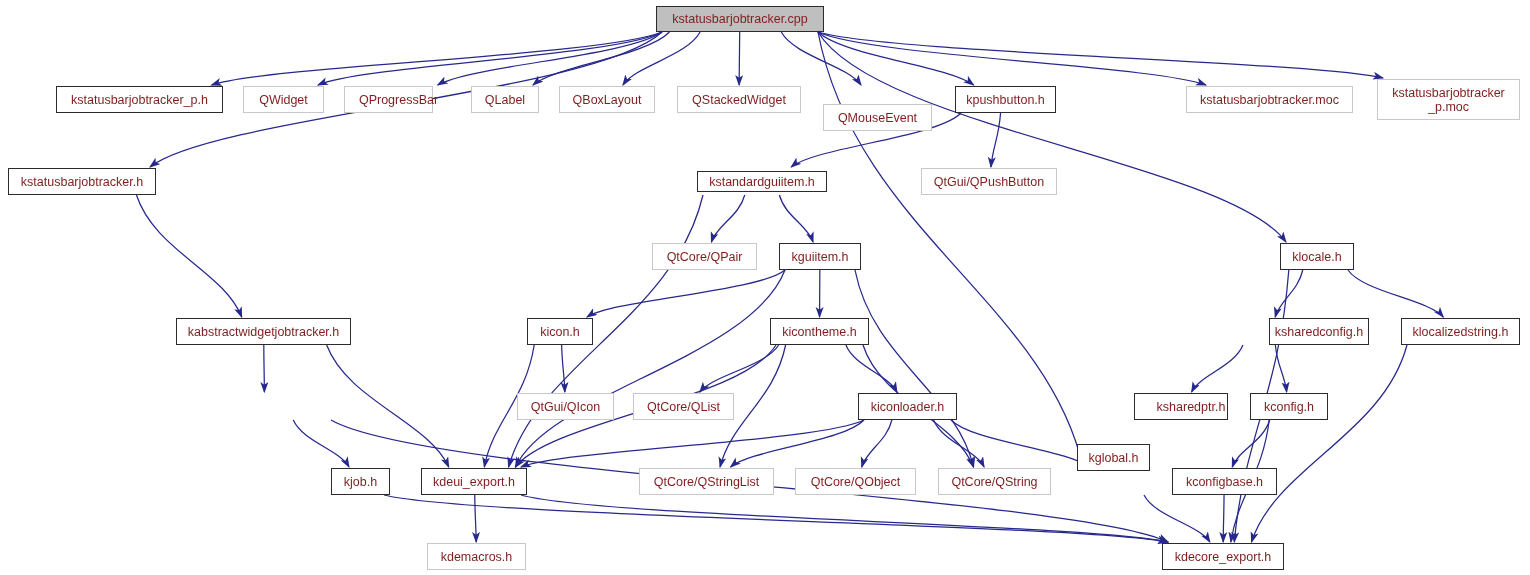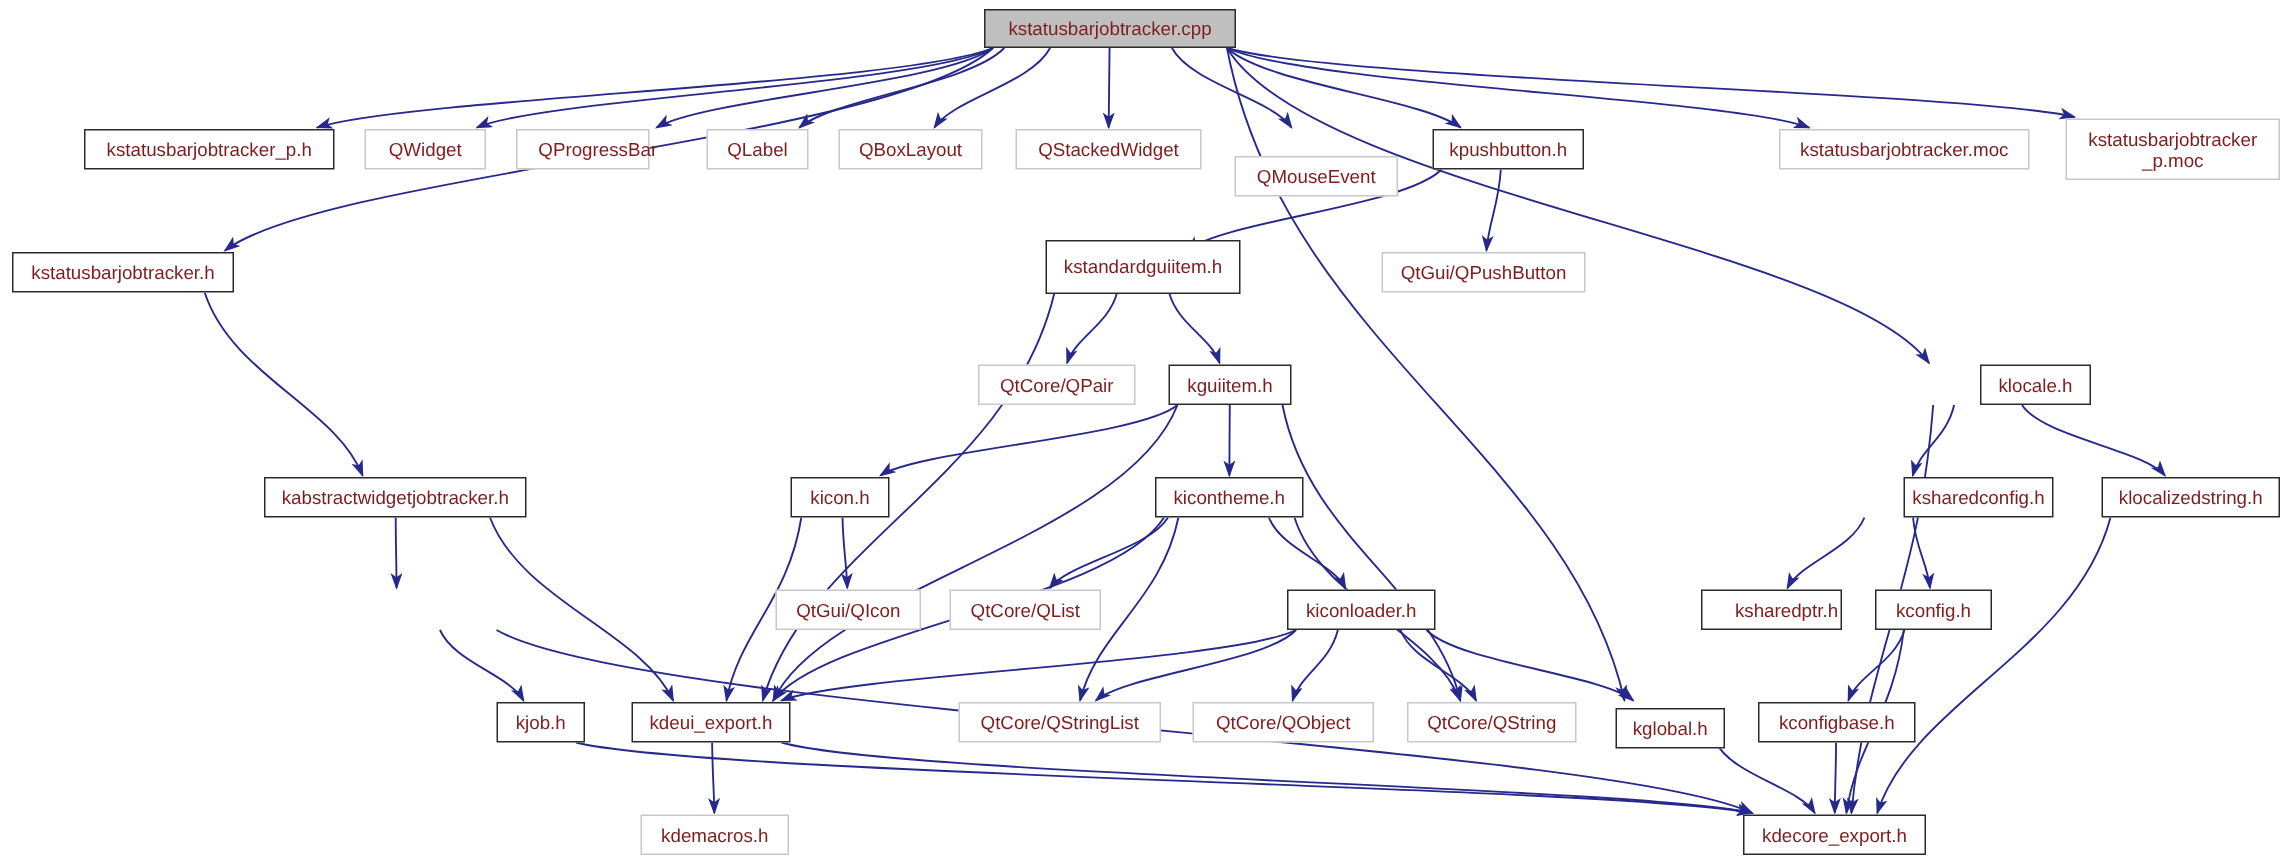--- a/index.html
+++ b/index.html
@@ -82,37 +82,37 @@
     <div class="node light" style="left: 344px; top: 86px; width: 89px; height: 27px; padding-left: 20px;">QProgressBar</div>
     <div class="node light" style="left: 471px; top: 86px; width: 68px; height: 27px;">QLabel</div>
     <div class="node light" style="left: 559px; top: 86px; width: 96px; height: 27px;">QBoxLayout</div>
     <div class="node light" style="left: 677px; top: 86px; width: 124px; height: 27px;">QStackedWidget</div>
     <div class="node light" style="left: 823px; top: 86px; width: 109px; height: 27px; margin-top: 18px;">QMouseEvent</div>
     <div class="node solid" style="left: 955px; top: 86px; width: 101px; height: 27px;">kpushbutton.h</div>
     <div class="node light" style="left: 1186px; top: 86px; width: 167px; height: 27px;">kstatusbarjobtracker.moc</div>
     <div class="node solid" style="left: 8px; top: 168px; width: 148px; height: 27px;">kstatusbarjobtracker.h</div>
     <div class="node light" style="left: 1377px; top: 79px; width: 143px; height: 41px;">kstatusbarjobtracker
 _p.moc</div>
-    <div class="node solid" style="left: 697px; top: 160px; width: 130px; height: 36px;">kstandardguiitem.h</div>
+    <div class="node solid" style="left: 697px; top: 171px; width: 130px; height: 21px;">kstandardguiitem.h</div>
     <div class="node light" style="left: 921px; top: 168px; width: 136px; height: 27px;">QtGui/QPushButton</div>
     <div class="node light" style="left: 652px; top: 243px; width: 105px; height: 27px;">QtCore/QPair</div>
     <div class="node solid" style="left: 779px; top: 243px; width: 82px; height: 27px;">kguiitem.h</div>
-    <div class="node solid" style="left: 1280px; top: 243px; width: 74px; height: 27px; margin-left: 40px;">klocale.h</div>
+    <div class="node solid" style="left: 1280px; top: 243px; width: 74px; height: 27px;">klocale.h</div>
     <div class="node solid" style="left: 176px; top: 318px; width: 175px; height: 27px;">kabstractwidgetjobtracker.h</div>
     <div class="node solid" style="left: 527px; top: 318px; width: 66px; height: 27px;">kicon.h</div>
     <div class="node solid" style="left: 770px; top: 318px; width: 99px; height: 27px;">kicontheme.h</div>
     <div class="node solid" style="left: 1269px; top: 318px; width: 100px; height: 27px;">ksharedconfig.h</div>
     <div class="node solid" style="left: 1401px; top: 318px; width: 119px; height: 27px;">klocalizedstring.h</div>
     <div class="node light" style="left: 517px; top: 393px; width: 97px; height: 27px;">QtGui/QIcon</div>
     <div class="node light" style="left: 633px; top: 393px; width: 101px; height: 27px;">QtCore/QList</div>
     <div class="node solid" style="left: 858px; top: 393px; width: 99px; height: 27px;">kiconloader.h</div>
     <div class="node solid" style="left: 1134px; top: 393px; width: 94px; height: 27px; padding-left: 20px;">ksharedptr.h</div>
     <div class="node solid" style="left: 1250px; top: 393px; width: 78px; height: 27px;">kconfig.h</div>
     <div class="node solid" style="left: 331px; top: 468px; width: 59px; height: 27px;">kjob.h</div>
     <div class="node solid" style="left: 421px; top: 468px; width: 106px; height: 27px;">kdeui_export.h</div>
     <div class="node light" style="left: 639px; top: 468px; width: 135px; height: 27px;">QtCore/QStringList</div>
     <div class="node light" style="left: 795px; top: 468px; width: 121px; height: 27px;">QtCore/QObject</div>
     <div class="node light" style="left: 938px; top: 468px; width: 113px; height: 27px;">QtCore/QString</div>
-    <div class="node solid" style="left: 1077px; top: 472px; width: 73px; height: 27px;">kglobal.h</div>
+    <div class="node solid" style="left: 1077px; top: 444px; width: 73px; height: 27px;">kglobal.h</div>
     <div class="node solid" style="left: 1172px; top: 468px; width: 105px; height: 27px;">kconfigbase.h</div>
     <div class="node light" style="left: 427px; top: 543px; width: 99px; height: 27px;">kdemacros.h</div>
     <div class="node solid" style="left: 1162px; top: 543px; width: 122px; height: 27px;">kdecore_export.h</div>
   </div>
 
 </body></html>

